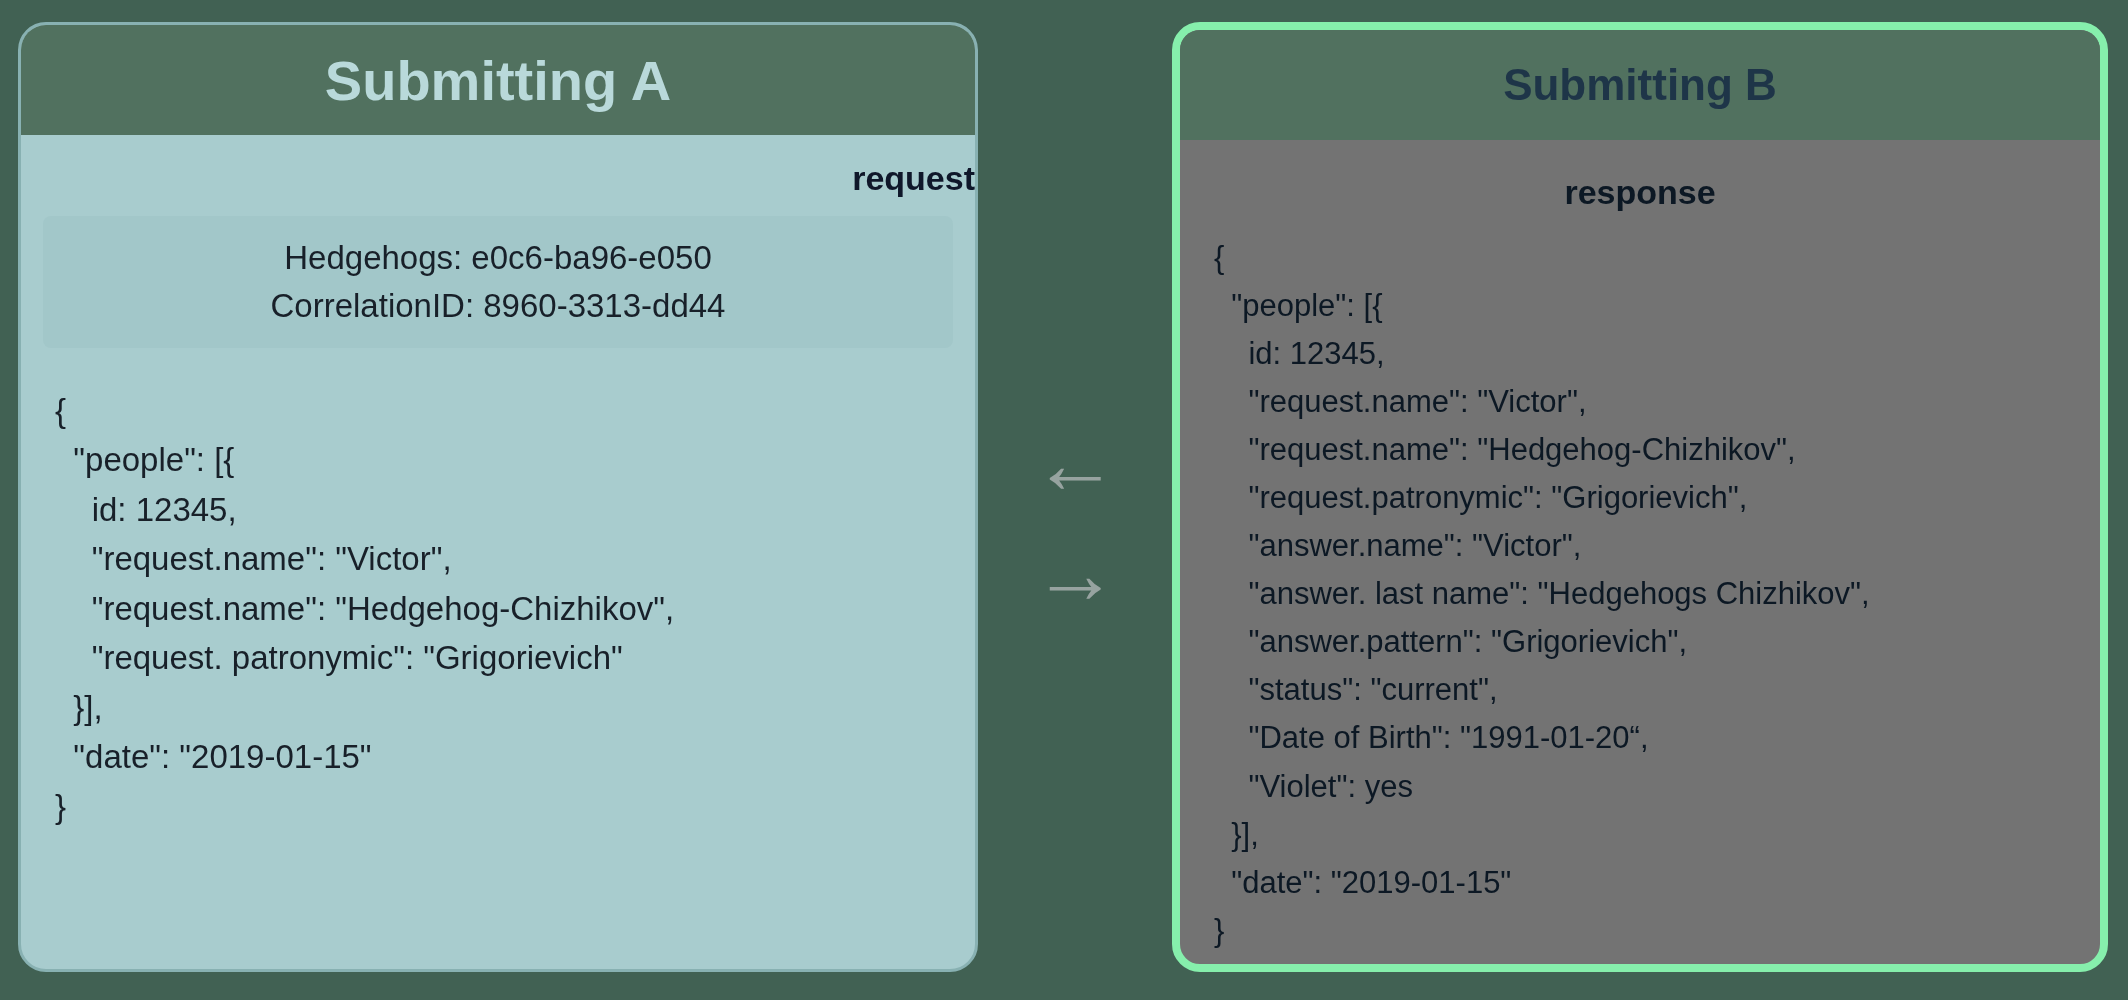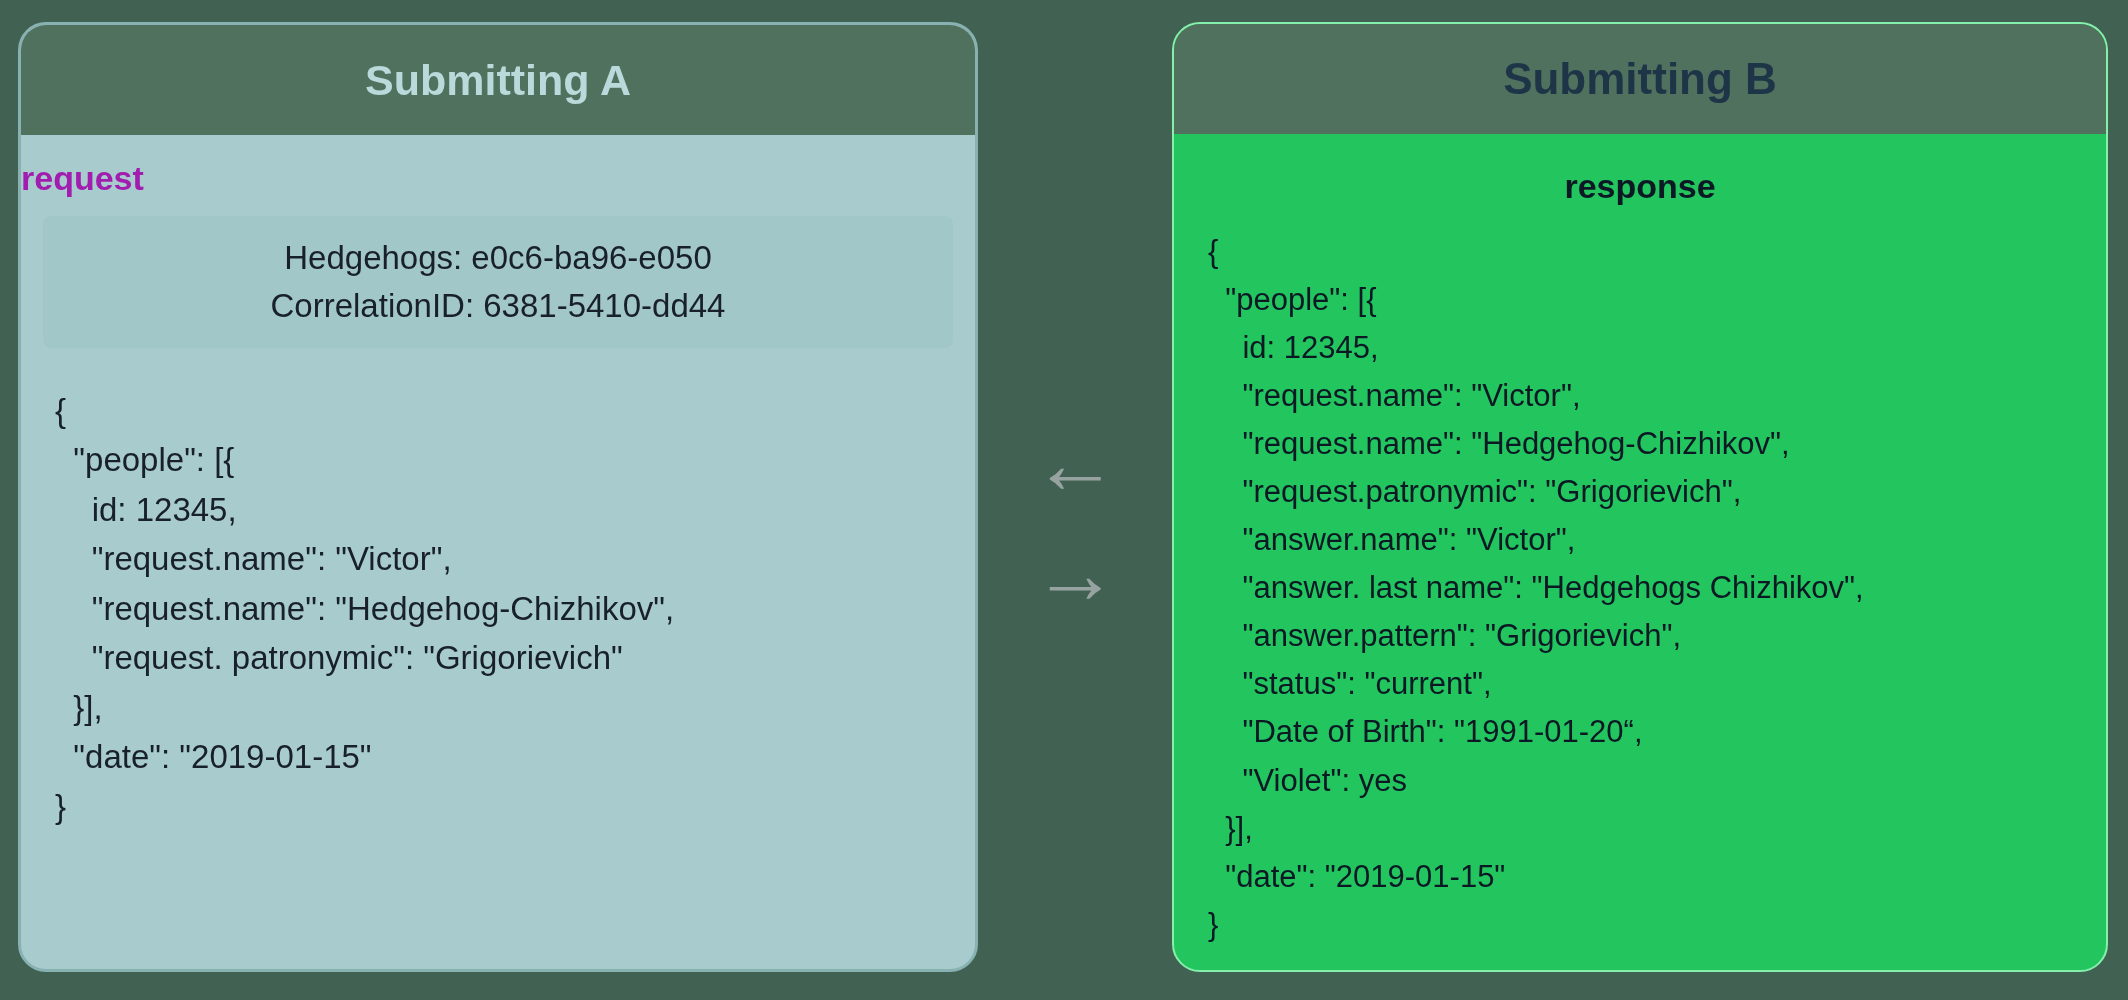--- a/index.html
+++ b/index.html
@@ -32,28 +32,28 @@
   }
   .card-a .header {
     background: #51715f;
     height: 110px;
     display: flex;
     align-items: center;
     justify-content: center;
   }
   .card-a .header-title {
     color: #b9d9da;
-    font-size: 43px;
+    font-size: 56px;
     font-weight: 700;
   }
   .card-a .subtitle {
-    text-align: left;
+    text-align: right;
     font-size: 34px;
     font-weight: 700;
-    color: #a21caf;
+    color: #0f172a;
     padding: 24px 0 18px 0;
   }
   .inset-box {
     background: #a2c7c9;
     margin: 0 22px 14px 22px;
     border-radius: 8px;
     padding: 14px 24px;
     font-size: 33px;
     color: #182029;
     line-height: 1.45;
@@ -66,22 +66,22 @@
     white-space: pre;
     font-family: inherit;
     color: #182029;
   }
   
   .card-b {
     left: 1172px;
     top: 22px;
     width: 936px;
     height: 950px;
-    background: #22c55e;
-    border: 2px solid #86efac;
+    background: #737373;
+    border: 8px solid #86efac;
     color: #0f1c27;
   }
   .card-b .header {
     background: #51715f;
     height: 110px;
     display: flex;
     align-items: center;
     justify-content: center;
   }
   .card-b .header-title {
@@ -125,21 +125,21 @@
 
 <div class="canvas">
 
   <div class="card card-a">
     <div class="header">
       <div class="header-title">Submitting A</div>
     </div>
     <div class="subtitle">request</div>
     <div class="inset-box centered">
       <div>Hedgehogs: e0c6-ba96-e050</div>
-      <div>CorrelationID:  6381-5410-dd44</div>
+      <div>CorrelationID:  8960-3313-dd44</div>
     </div>
     <div class="code-block">{
   "people": [{
     id: 12345,
     "request.name": "Victor",
     "request.name": "Hedgehog-Chizhikov",
     "request. patronymic": "Grigorievich"
   }],
   "date": "2019-01-15"
 }</div>

